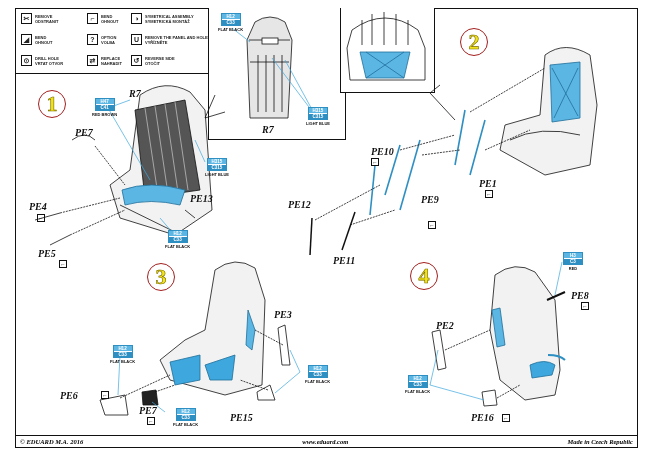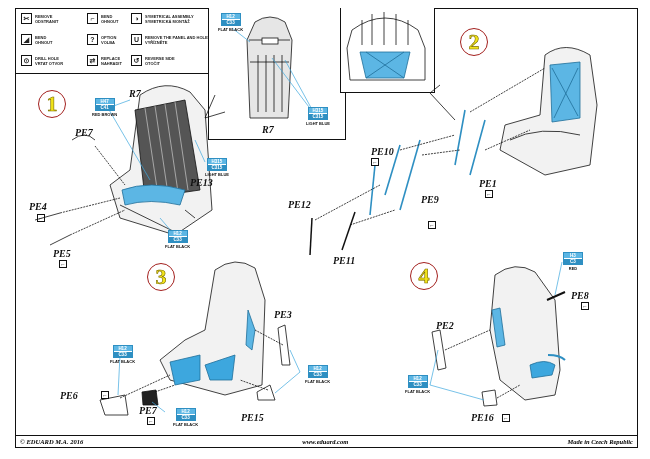--- a/index.html
+++ b/index.html
@@ -167,37 +167,37 @@
 <div class="step" style="left:38px;top:90px">1</div>
 <div class="step" style="left:460px;top:28px">2</div>
 <div class="step" style="left:147px;top:263px">3</div>
 <div class="step" style="left:410px;top:262px">4</div>
 
 <div class="pe" style="left:129px;top:88px">R7</div>
 <div class="pe" style="left:262px;top:124px">R7</div>
 <div class="pe" style="left:75px;top:127px">PE7</div>
 <div class="pe" style="left:29px;top:201px">PE4</div>
 <div class="bend" style="left:37px;top:214px">⌐</div>
-<div class="pe" style="left:53px;top:248px">PE5</div>
+<div class="pe" style="left:38px;top:248px">PE5</div>
 <div class="bend" style="left:59px;top:260px">⌐</div>
-<div class="pe" style="left:190px;top:177px">PE13</div>
+<div class="pe" style="left:190px;top:193px">PE13</div>
 <div class="pe" style="left:371px;top:146px">PE10</div>
 <div class="bend" style="left:371px;top:158px">⌐</div>
 <div class="pe" style="left:479px;top:178px">PE1</div>
 <div class="bend" style="left:485px;top:190px">⌐</div>
 <div class="pe" style="left:288px;top:199px">PE12</div>
 <div class="pe" style="left:421px;top:194px">PE9</div>
 <div class="bend" style="left:428px;top:221px">⌐</div>
 <div class="pe" style="left:333px;top:255px">PE11</div>
 <div class="pe" style="left:274px;top:309px">PE3</div>
 <div class="pe" style="left:60px;top:390px">PE6</div>
 <div class="bend" style="left:101px;top:391px">⌐</div>
 <div class="pe" style="left:139px;top:405px">PE7</div>
 <div class="bend" style="left:147px;top:417px">⌐</div>
-<div class="pe" style="left:241px;top:412px">PE15</div>
+<div class="pe" style="left:230px;top:412px">PE15</div>
 <div class="pe" style="left:436px;top:320px">PE2</div>
 <div class="pe" style="left:571px;top:290px">PE8</div>
 <div class="bend" style="left:581px;top:302px">⌐</div>
 <div class="pe" style="left:471px;top:412px">PE16</div>
 <div class="bend" style="left:502px;top:414px">⌐</div>
 
 <div class="paint" style="left:218px;top:13px">
     <div class="box">
       <div>H12</div>
       <div>C33</div>

